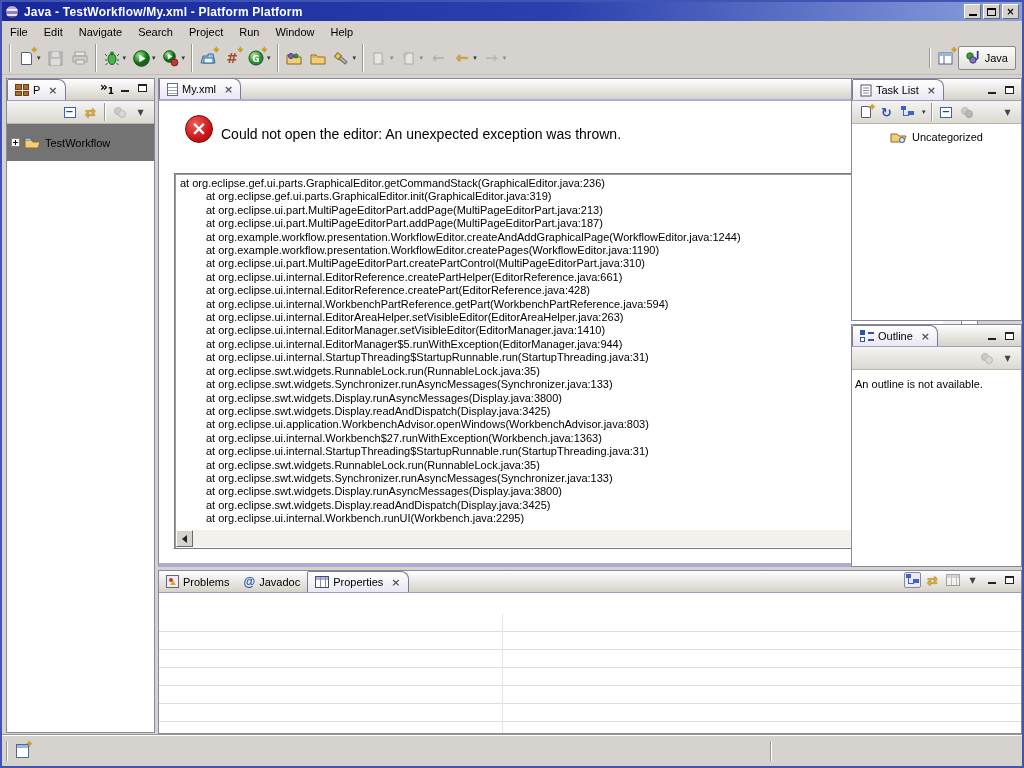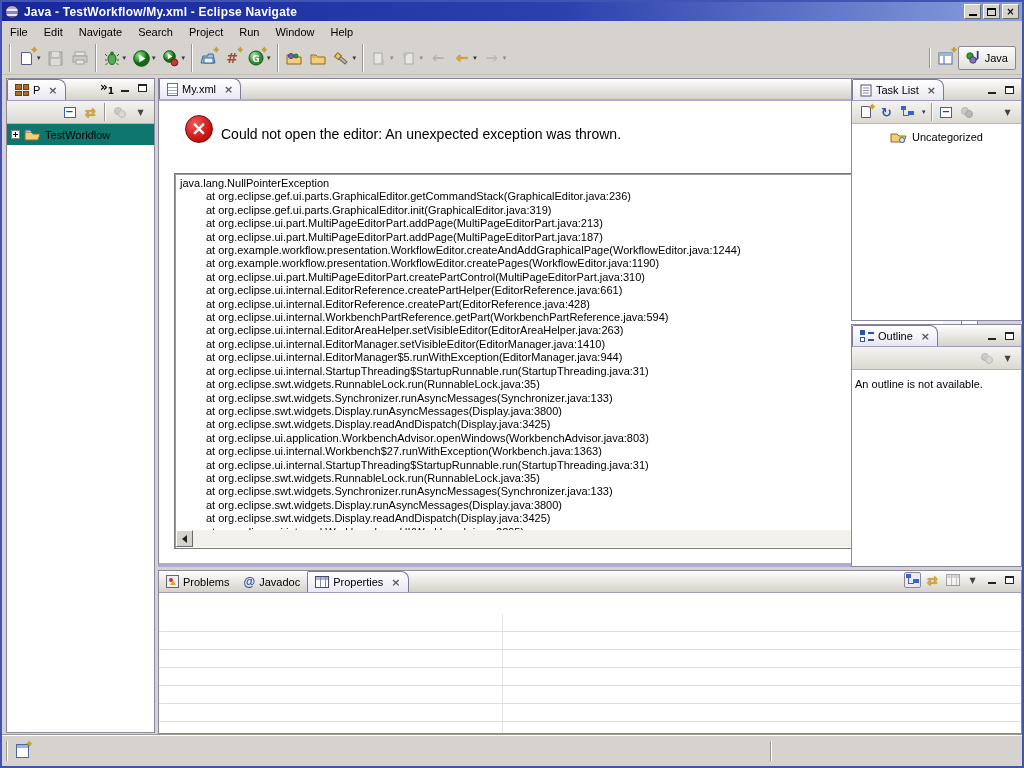--- a/index.html
+++ b/index.html
@@ -62,21 +62,21 @@
   .local-toolbar { height:23px; background:linear-gradient(#f5f4f1,#dcd9d2); display:flex; align-items:center;
     justify-content:flex-end; gap:4px; padding:0 5px; border-bottom:1px solid #b9b6ae; }
   .lt-icon { width:17px; height:16px; display:flex; align-items:center; justify-content:center; font-family:"DejaVu Sans",sans-serif; }
   .collapse-all { width:12px; height:11px; background:#fff; border:1px solid #3a62a8; color:#1a3a78;
     font-size:10px; line-height:8px; text-align:center; font-weight:bold; }
 
   
   #pkg-explorer { left:4px; top:76px; width:149px; height:655px; }
   .pkg-icon { width:14px; height:12px; display:grid; grid-template-columns:1fr 1fr; gap:1px; }
   .pkg-icon span { background:#b06a2a; border:1px solid #6e3d12; }
-  .tree { padding:4px 4px; background:#0f766e; }
+  .tree { padding:12px 4px; background:#737373; }
   .tree-row { display:flex; align-items:center; gap:4px; }
   .plusbox { width:9px; height:9px; border:1px solid #848484; background:#fff; position:relative; }
   .plusbox:before, .plusbox:after { content:""; position:absolute; background:#000; }
   .plusbox:before { left:1px; right:1px; top:3px; height:1px; }
   .plusbox:after { top:1px; bottom:1px; left:3px; width:1px; }
 
   
   #editor { left:156px; top:76px; width:820px; height:489px; border-bottom:4px solid #b1aad4; }
   #editor .tabrow { border-bottom:2px solid #b1aad4; }
   .file-icon { width:11px; height:13px; background:#fff; border:1px solid #6a6a8a;
@@ -162,21 +162,21 @@
   
   .folder-svg { display:inline-block; }
   .chev-more { font-family:"DejaVu Sans",sans-serif; font-size:12px; font-weight:bold; }
   .chev-num { font-size:9px; vertical-align:sub; }
 </style>
 </head>
 <body>
 
 <div id="titlebar">
   <span class="win-icon"></span>
-  <span class="title">Java - TestWorkflow/My.xml - Eclipse Navigate</span>
+  <span class="title">Java - TestWorkflow/My.xml - Platform Platform</span>
   <span class="winbtn bevel-out">
       <span class="minbar"></span>
     </span>
   <span class="winbtn bevel-out">
       <span class="maxbox"></span>
     </span>
   <span class="winbtn bevel-out">×</span>
 </div>
 
 <div id="menubar">
@@ -450,21 +450,20 @@
   </div>
   <div id="editor-content">
     <div id="error-icon">
         <span>×</span>
       </div>
     <div id="error-msg">Could not open the editor: An unexpected exception was thrown.</div>
     <div id="details-btn">&lt;&lt; Details</div>
     <div id="details-box">
       <div id="stack-area">
 
-      <div class="stack-line">java.lang.NullPointerException</div>
           <div class="stack-line">at org.eclipse.gef.ui.parts.GraphicalEditor.getCommandStack(GraphicalEditor.java:236)</div>
           <div class="stack-line">at org.eclipse.gef.ui.parts.GraphicalEditor.init(GraphicalEditor.java:319)</div>
           <div class="stack-line">at org.eclipse.ui.part.MultiPageEditorPart.addPage(MultiPageEditorPart.java:213)</div>
           <div class="stack-line">at org.eclipse.ui.part.MultiPageEditorPart.addPage(MultiPageEditorPart.java:187)</div>
           <div class="stack-line">at org.example.workflow.presentation.WorkflowEditor.createAndAddGraphicalPage(WorkflowEditor.java:1244)</div>
           <div class="stack-line">at org.example.workflow.presentation.WorkflowEditor.createPages(WorkflowEditor.java:1190)</div>
           <div class="stack-line">at org.eclipse.ui.part.MultiPageEditorPart.createPartControl(MultiPageEditorPart.java:310)</div>
           <div class="stack-line">at org.eclipse.ui.internal.EditorReference.createPartHelper(EditorReference.java:661)</div>
           <div class="stack-line">at org.eclipse.ui.internal.EditorReference.createPart(EditorReference.java:428)</div>
           <div class="stack-line">at org.eclipse.ui.internal.WorkbenchPartReference.getPart(WorkbenchPartReference.java:594)</div>

